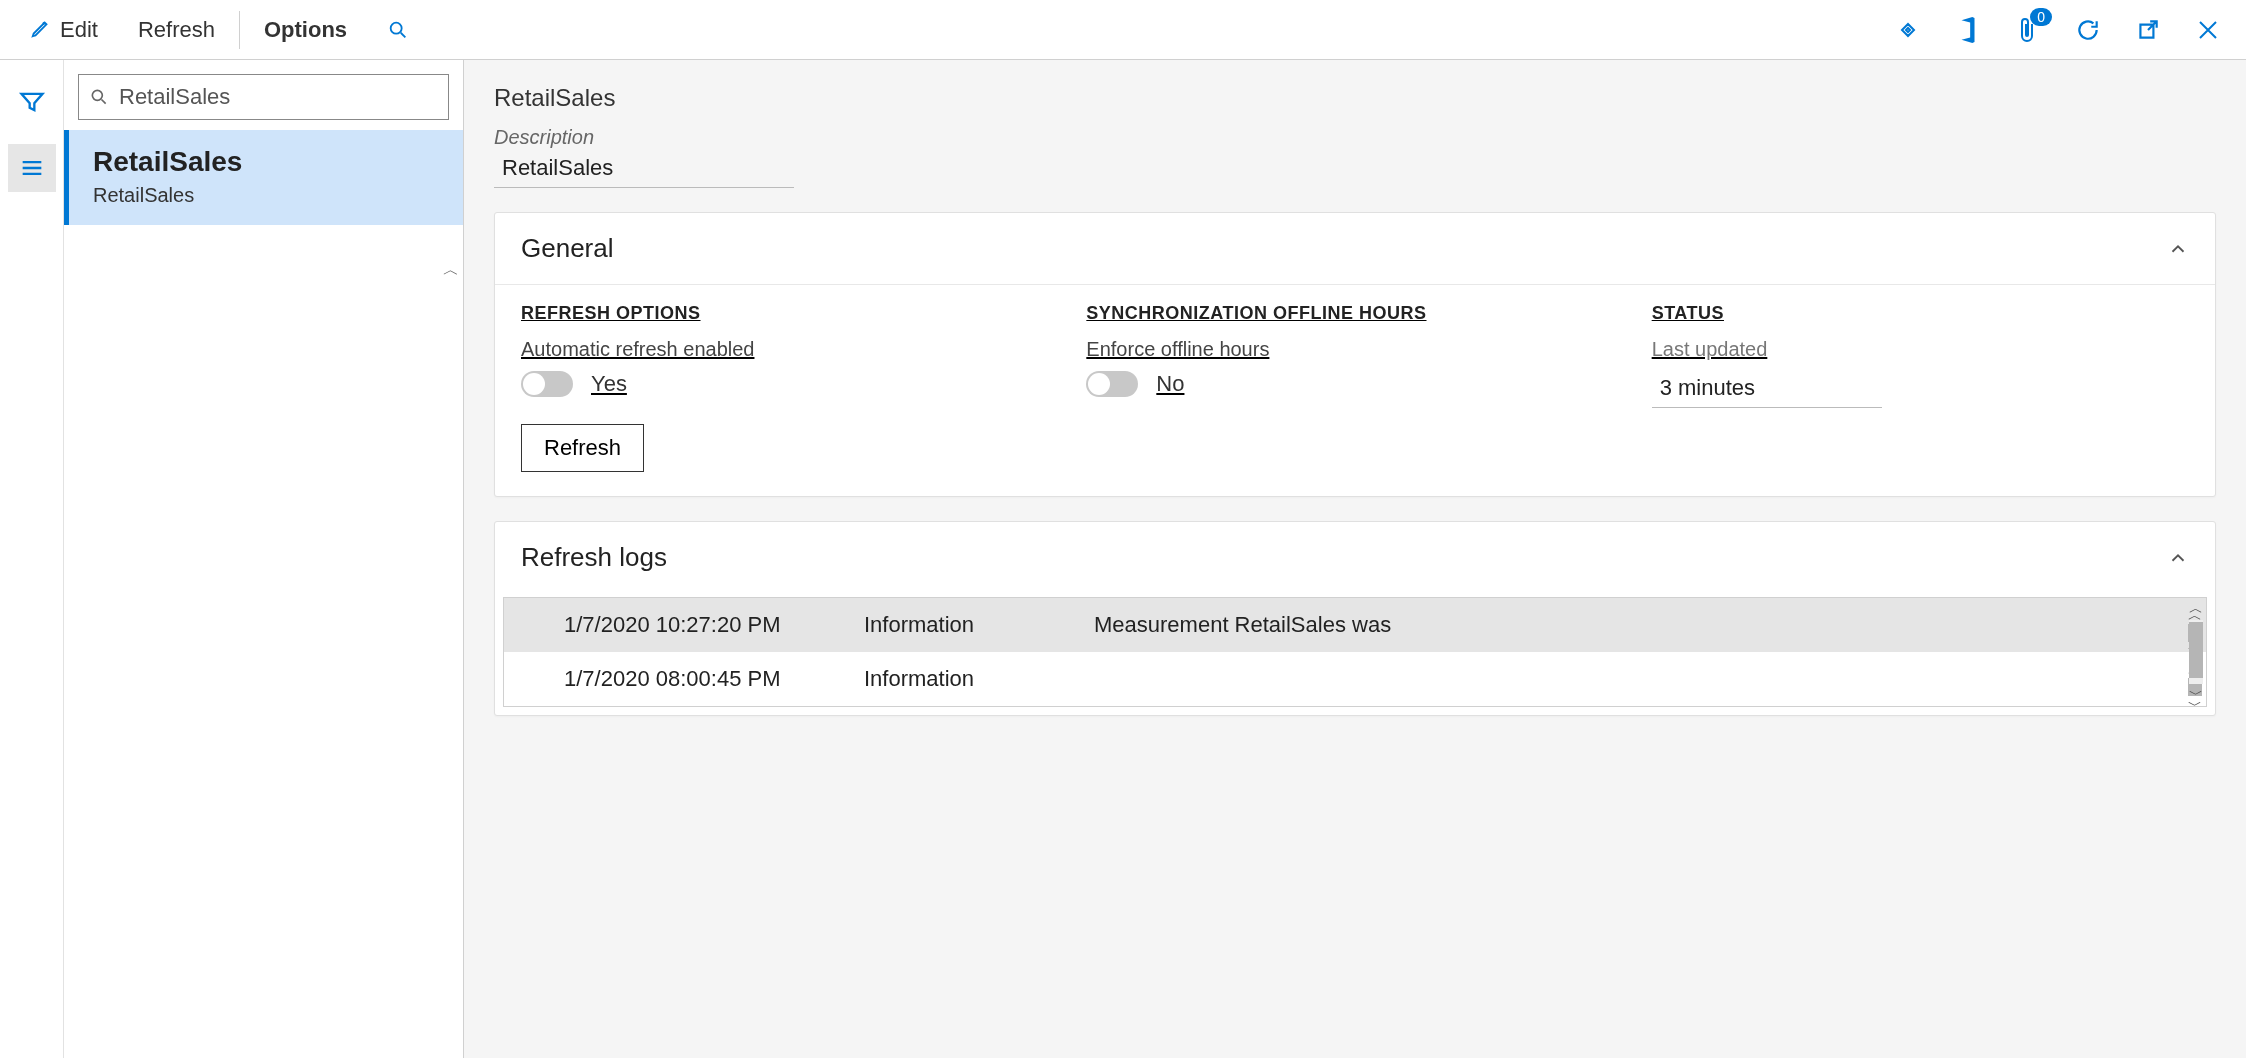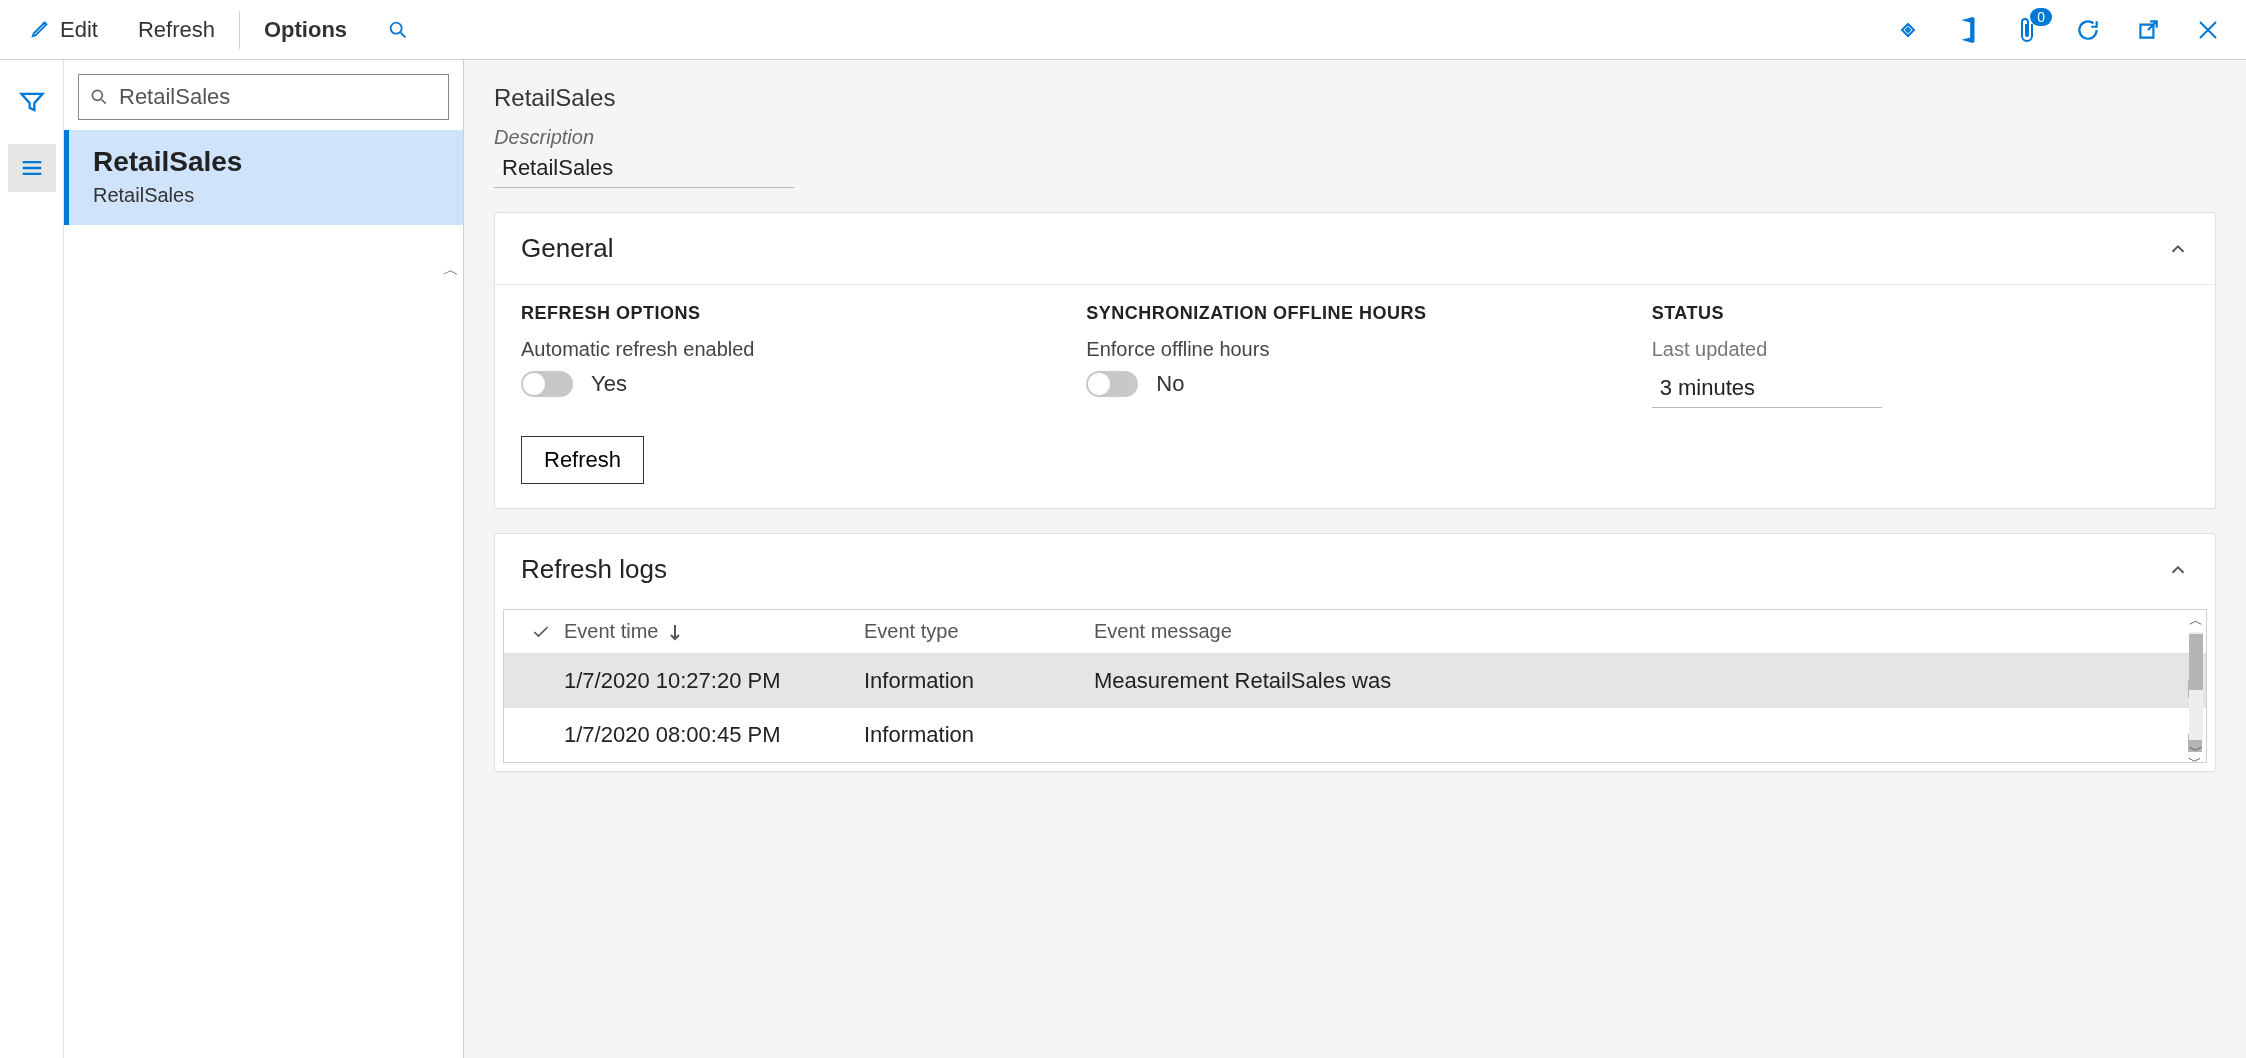--- a/index.html
+++ b/index.html
@@ -50,21 +50,21 @@
     .desc-block { margin-bottom: 24px; }
     .desc-label { font-size: 20px; color: #666; margin-bottom: 6px; font-style: italic; }
     .desc-value { font-size: 22px; color: #222; border-bottom: 1px solid #bbb; display: inline-block; padding: 0 4px 6px 8px; width: 300px; }
 
     .card { background: #fff; border: 1px solid #e0e0e0; border-radius: 3px; margin-bottom: 24px; box-shadow: 0 1px 2px rgba(0,0,0,0.03); }
     .card-header { display:flex; justify-content: space-between; align-items:center; padding: 20px 26px; border-bottom: 1px solid #e8e8e8; }
     .card-header h2 { font-size: 26px; font-weight: 400; color: #222; }
     .chev { cursor:pointer; }
     .card-body { padding: 18px 26px 24px 26px; }
 
-    .gen-cols { display: flex; gap: 28px; margin-bottom: 28px; }
+    .gen-cols { display: flex; gap: 28px; margin-bottom: 16px; text-decoration: underline; }
     .gen-col { flex: 1; }
     .gen-h { font-size: 18px; font-weight: 700; letter-spacing: 0.5px; color: #222; margin-bottom: 14px; }
     .gen-sub { font-size: 20px; color: #444; margin-bottom: 10px; }
     .gen-sub.grey { color: #777; }
     .toggle-row { display:flex; align-items:center; gap: 18px; }
     .toggle { width: 52px; height: 26px; border-radius: 13px; position: relative; cursor:pointer; }
     .toggle.off { background: #c8c8c8; }
     .toggle.off .knob { left: 2px; background:#fff; }
     .toggle .knob { position:absolute; top:2px; width:22px; height:22px; border-radius:50%; }
     .toggle-label { font-size: 22px; color:#333; }
@@ -239,35 +239,20 @@
       <div class="card-header" style="border-bottom:none;">
         <h2>Refresh logs</h2>
         <div class="chev">
           <svg width="22" height="22" viewBox="0 0 24 24">
               <path d="M6 15l6-6 6 6" fill="none" stroke="#555" stroke-width="2"></path>
             </svg>
         </div>
       </div>
       <div class="logs-body">
         <div class="logs-table">
-          <div class="th-row">
-            <div class="th-chk">
-              <svg width="20" height="20" viewBox="0 0 24 24">
-                  <path d="M4 12l5 5L20 6" fill="none" stroke="#555" stroke-width="2"></path>
-                </svg>
-            </div>
-            <div class="th-time">
-              <span>Event time</span>
-              <svg width="14" height="18" viewBox="0 0 12 18">
-                  <path d="M6 2v14M2 12l4 4 4-4" fill="none" stroke="#555" stroke-width="2"></path>
-                </svg>
-            </div>
-            <div class="th-type">Event type</div>
-            <div class="th-msg">Event message</div>
-          </div>
           <div class="tr sel">
             <div class="c-chk"></div>
             <div class="c-time">1/7/2020 10:27:20 PM</div>
             <div class="c-type">Information</div>
             <div class="c-msg">Measurement RetailSales was</div>
             <div class="mini-scroll">
                 <span class="arr">︿</span>
                 <div class="thumb"></div>
                 <span class="arr">﹀</span>
               </div>

